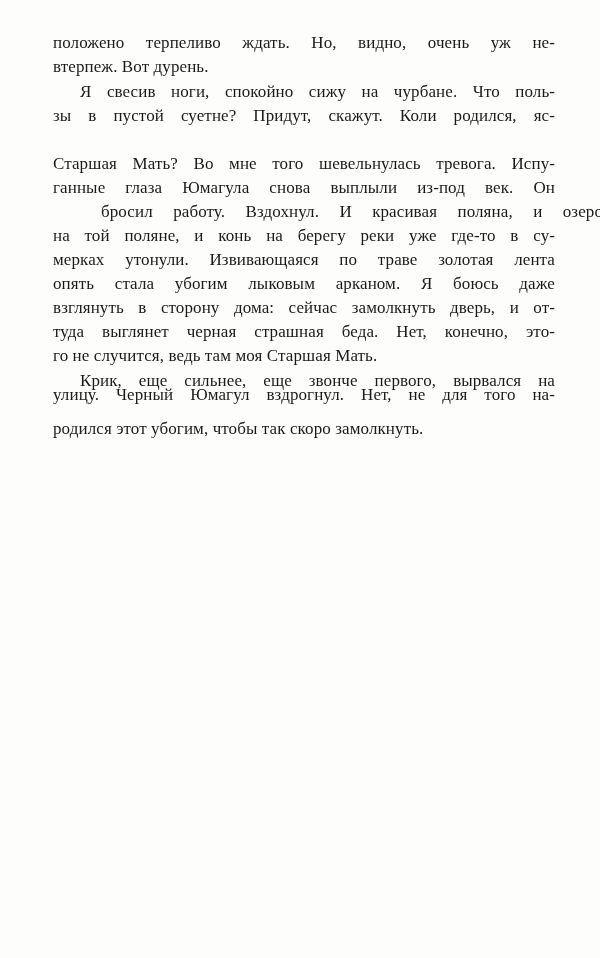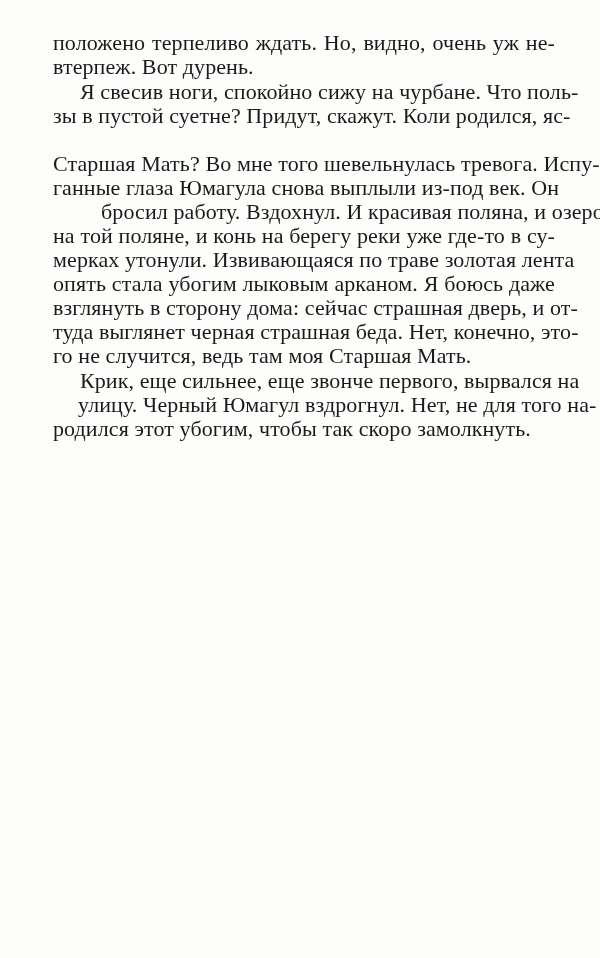--- a/index.html
+++ b/index.html
@@ -7,21 +7,21 @@
   .page {
     position: absolute; left: 0; top: 0; width: 600px; height: 958px;
     background: #fdfdfc;
     font-family: "Liberation Serif", serif;
     color: #1a1a1a;
   }
   .line {
     position: absolute;
     left: 53px;
     width: 502px;
-    font-size: 22px;
+    font-size: 17px;
     line-height: 24px;
     white-space: nowrap;
     text-align: justify;
     text-align-last: justify;
     letter-spacing: 0.1px;
   }
   .line.indent { left: 80px; width: 475px; }
   .line.last { text-align-last: left; }
 </style>
 </head>
@@ -33,21 +33,21 @@
   <div class="line last" style="top:55px;">втерпеж. Вот дурень.</div>
 
   <div class="line indent" style="top:80px;">Я свесив ноги, спокойно сижу на чурбане. Что поль-</div>
   <div class="line" style="top:104px;">зы в пустой суетне? Придут, скажут. Коли родился, яс-</div>
   <div class="line" style="top:152px;">Старшая Мать? Во мне того шевельнулась тревога. Испу-</div>
   <div class="line" style="top:176px;">ганные глаза Юмагула снова выплыли из-под век. Он</div>
   <div class="line" style="top:200px;margin-left:48px;">бросил работу. Вздохнул. И красивая поляна, и озеро</div>
   <div class="line" style="top:224px;">на той поляне, и конь на берегу реки уже где-то в су-</div>
   <div class="line" style="top:248px;">мерках утонули. Извивающаяся по траве золотая лента</div>
   <div class="line" style="top:272px;">опять стала убогим лыковым арканом. Я боюсь даже</div>
-  <div class="line" style="top:296px;">взглянуть в сторону дома: сейчас страшная дверь, и от-</div>
+  <div class="line" style="top:296px;">взглянуть в сторону дома: сейчас замолкнуть дверь, и от-</div>
 
   <div class="line" style="top:320px;">туда выглянет черная страшная беда. Нет, конечно, это-</div>
   <div class="line last" style="top:344px;">го не случится, ведь там моя Старшая Мать.</div>
   <div class="line indent" style="top:369px;">Крик, еще сильнее, еще звонче первого, вырвался на</div>
-  <div class="line" style="top:393px;margin-left:25px;">улицу. Черный Юмагул вздрогнул. Нет, не для того на-</div>
+  <div class="line" style="top:383px;">улицу. Черный Юмагул вздрогнул. Нет, не для того на-</div>
   <div class="line last" style="top:417px;">родился этот убогим, чтобы так скоро замолкнуть.</div>
 
 </div>
 
 </body></html>

